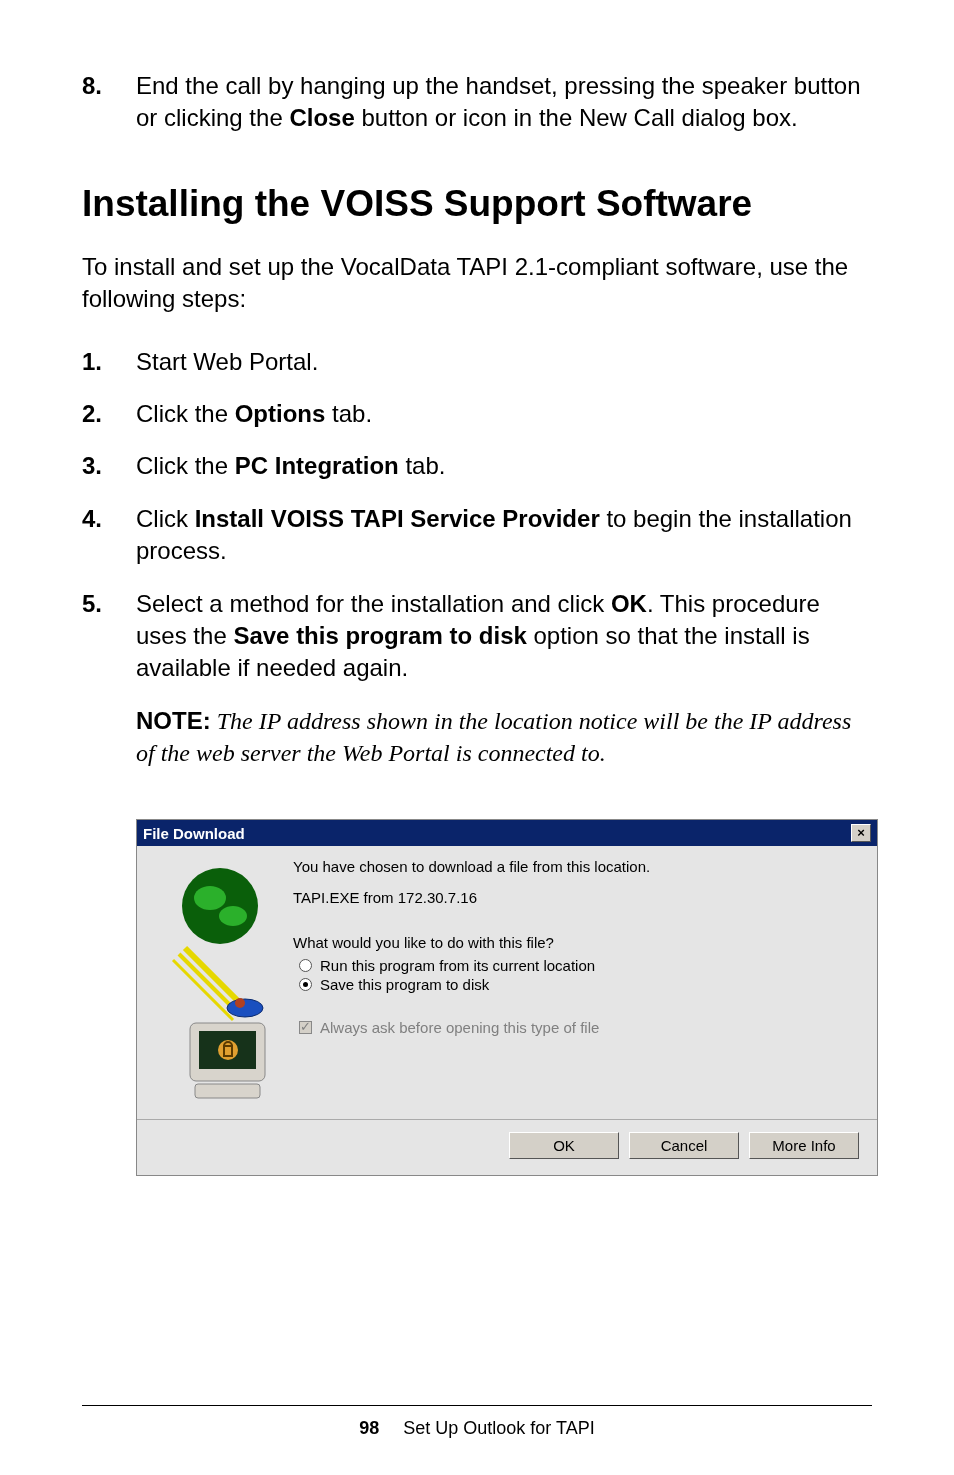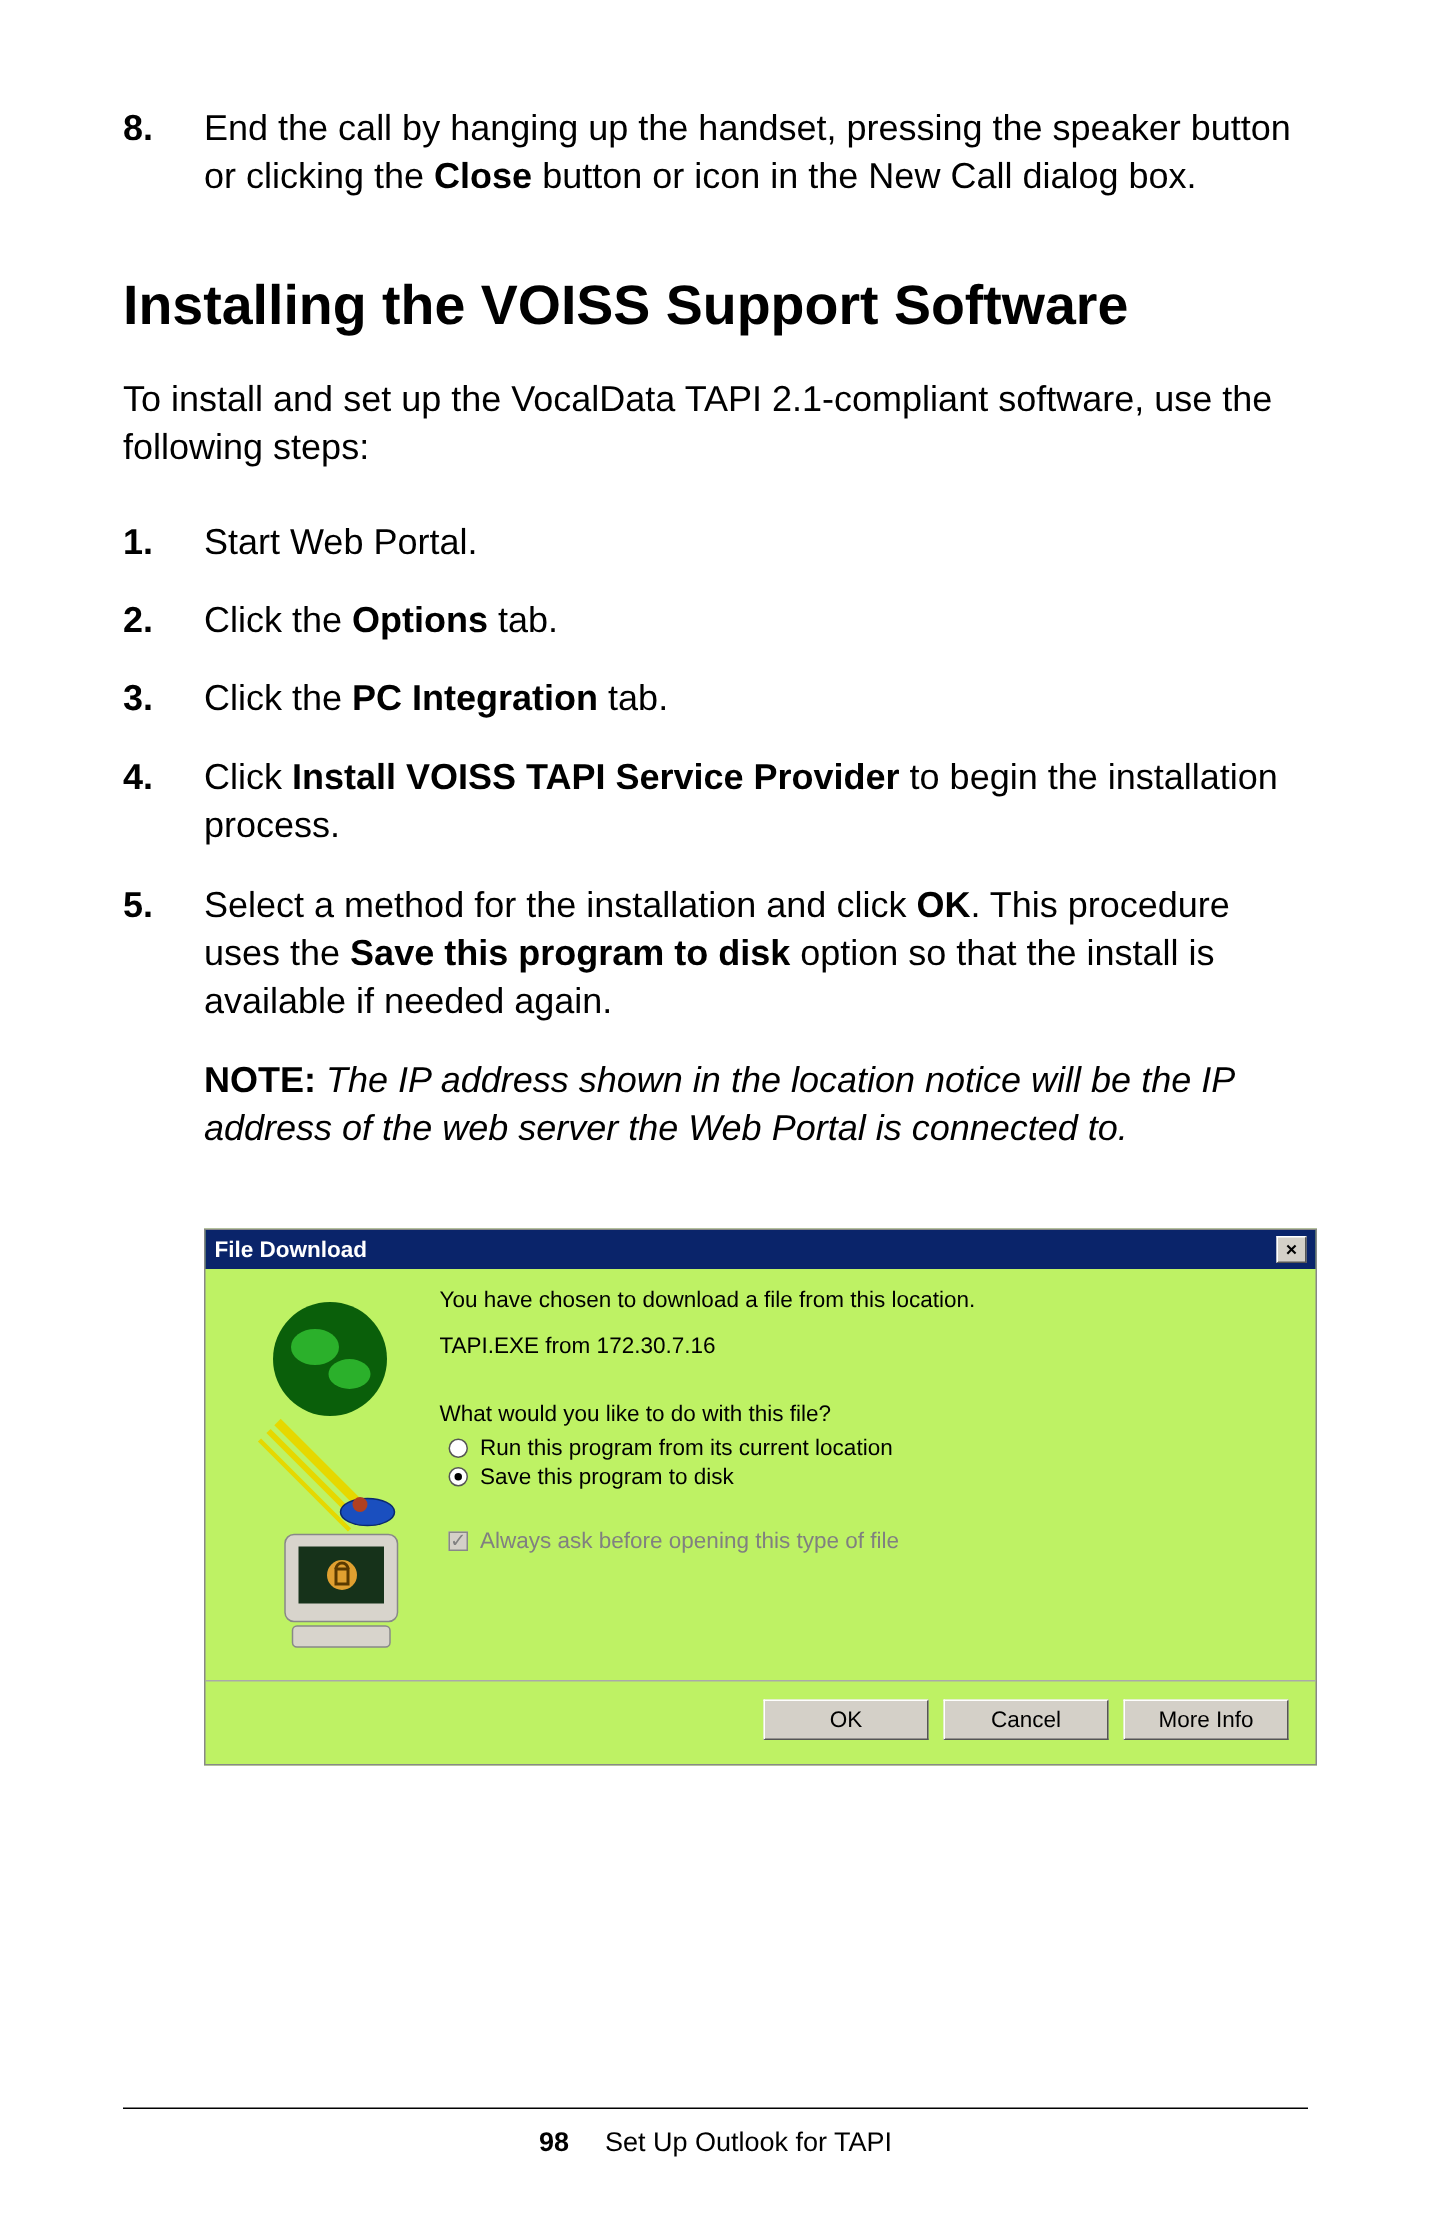--- a/index.html
+++ b/index.html
@@ -34,29 +34,29 @@
       font-size: 24px;
       line-height: 1.35;
       margin-bottom: 30px;
     }
     .note {
       font-size: 24px;
       line-height: 1.35;
       margin-left: 54px;
       margin-top: 14px;
     }
-    .note .italic { font-style: italic; }
+    .note .italic { font-style: italic; font-family: Liberation Serif, serif; }
     .dialog-wrap {
       margin-left: 54px;
       margin-top: 50px;
       width: 742px;
     }
     .dialog {
       border: 1px solid #888;
-      background: #bef264;
+      background: #e5e5e5;
       font-family: Tahoma, Arial, sans-serif;
       font-size: 15px;
     }
     .title-bar {
       background: #0a246a;
       color: #fff;
       font-weight: bold;
       padding: 4px 6px;
       display: flex;
       justify-content: space-between;

